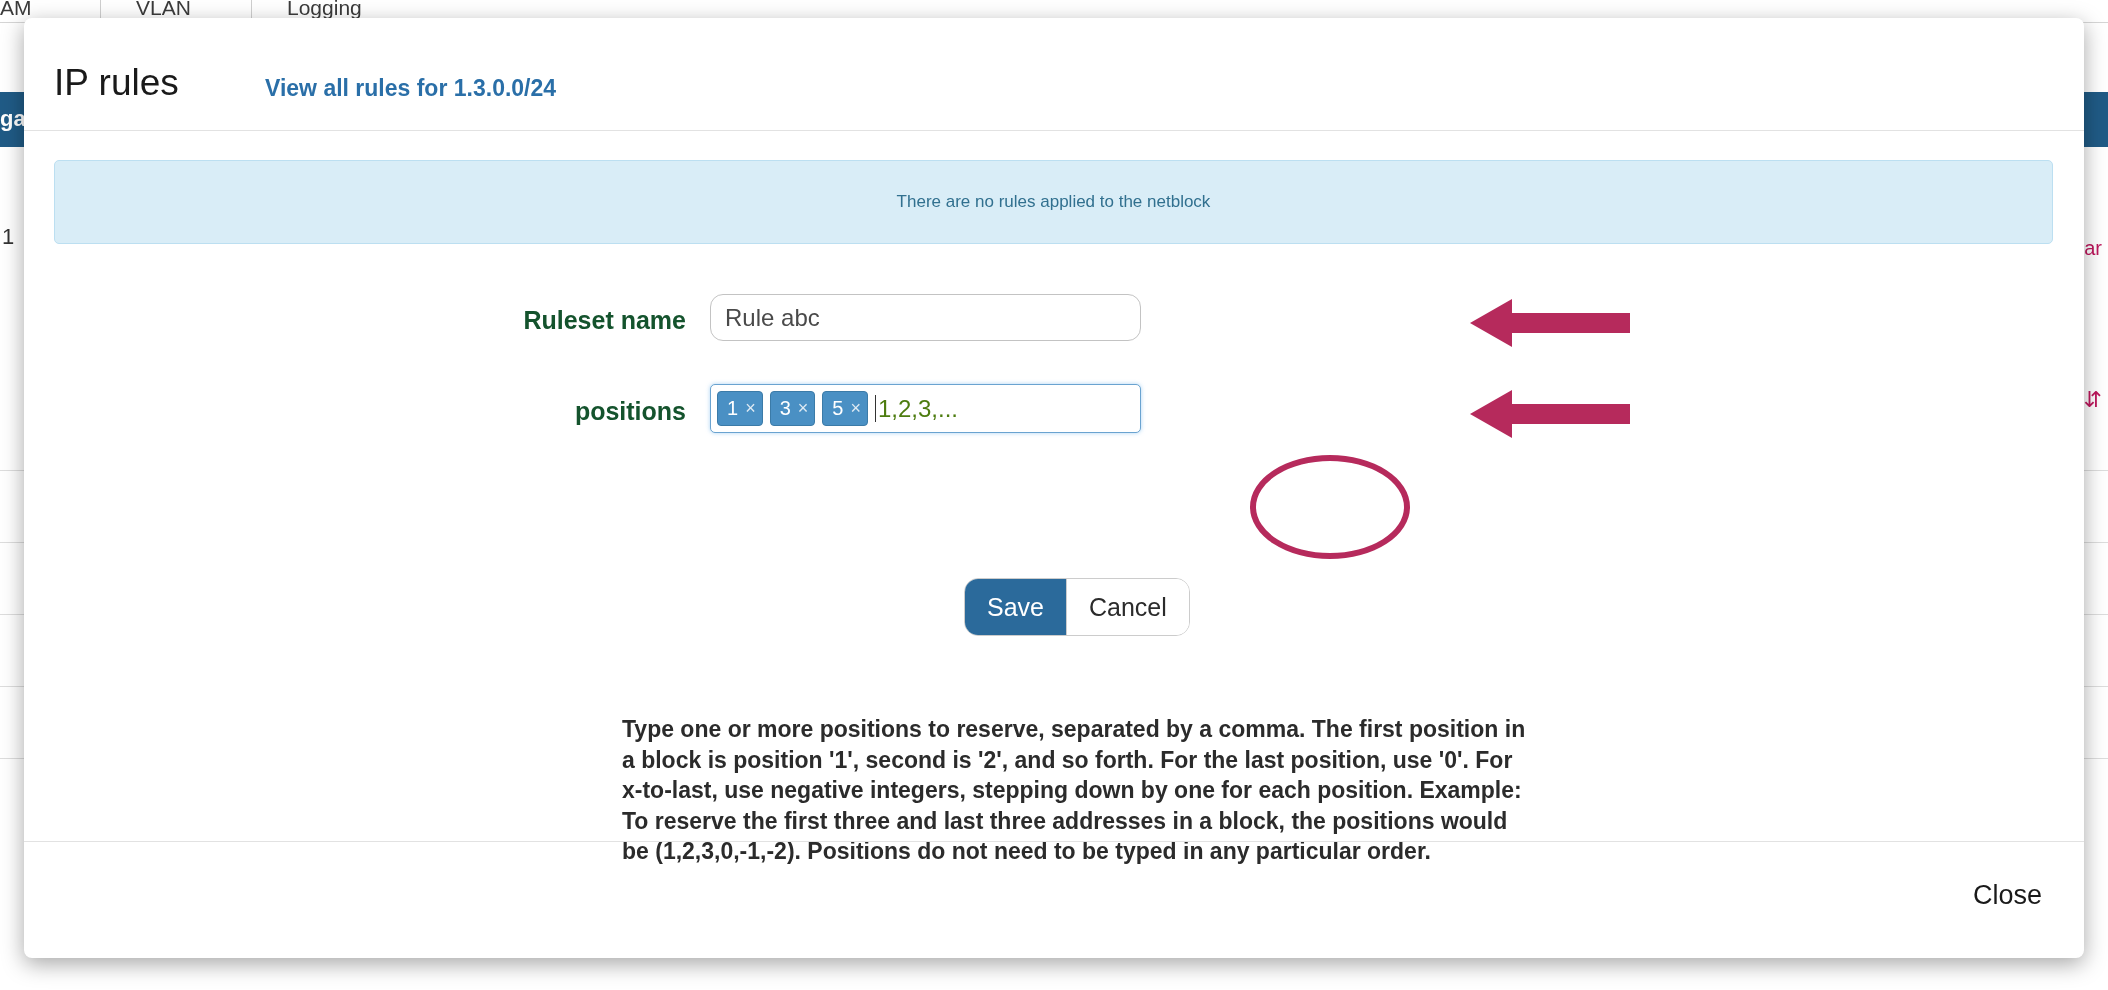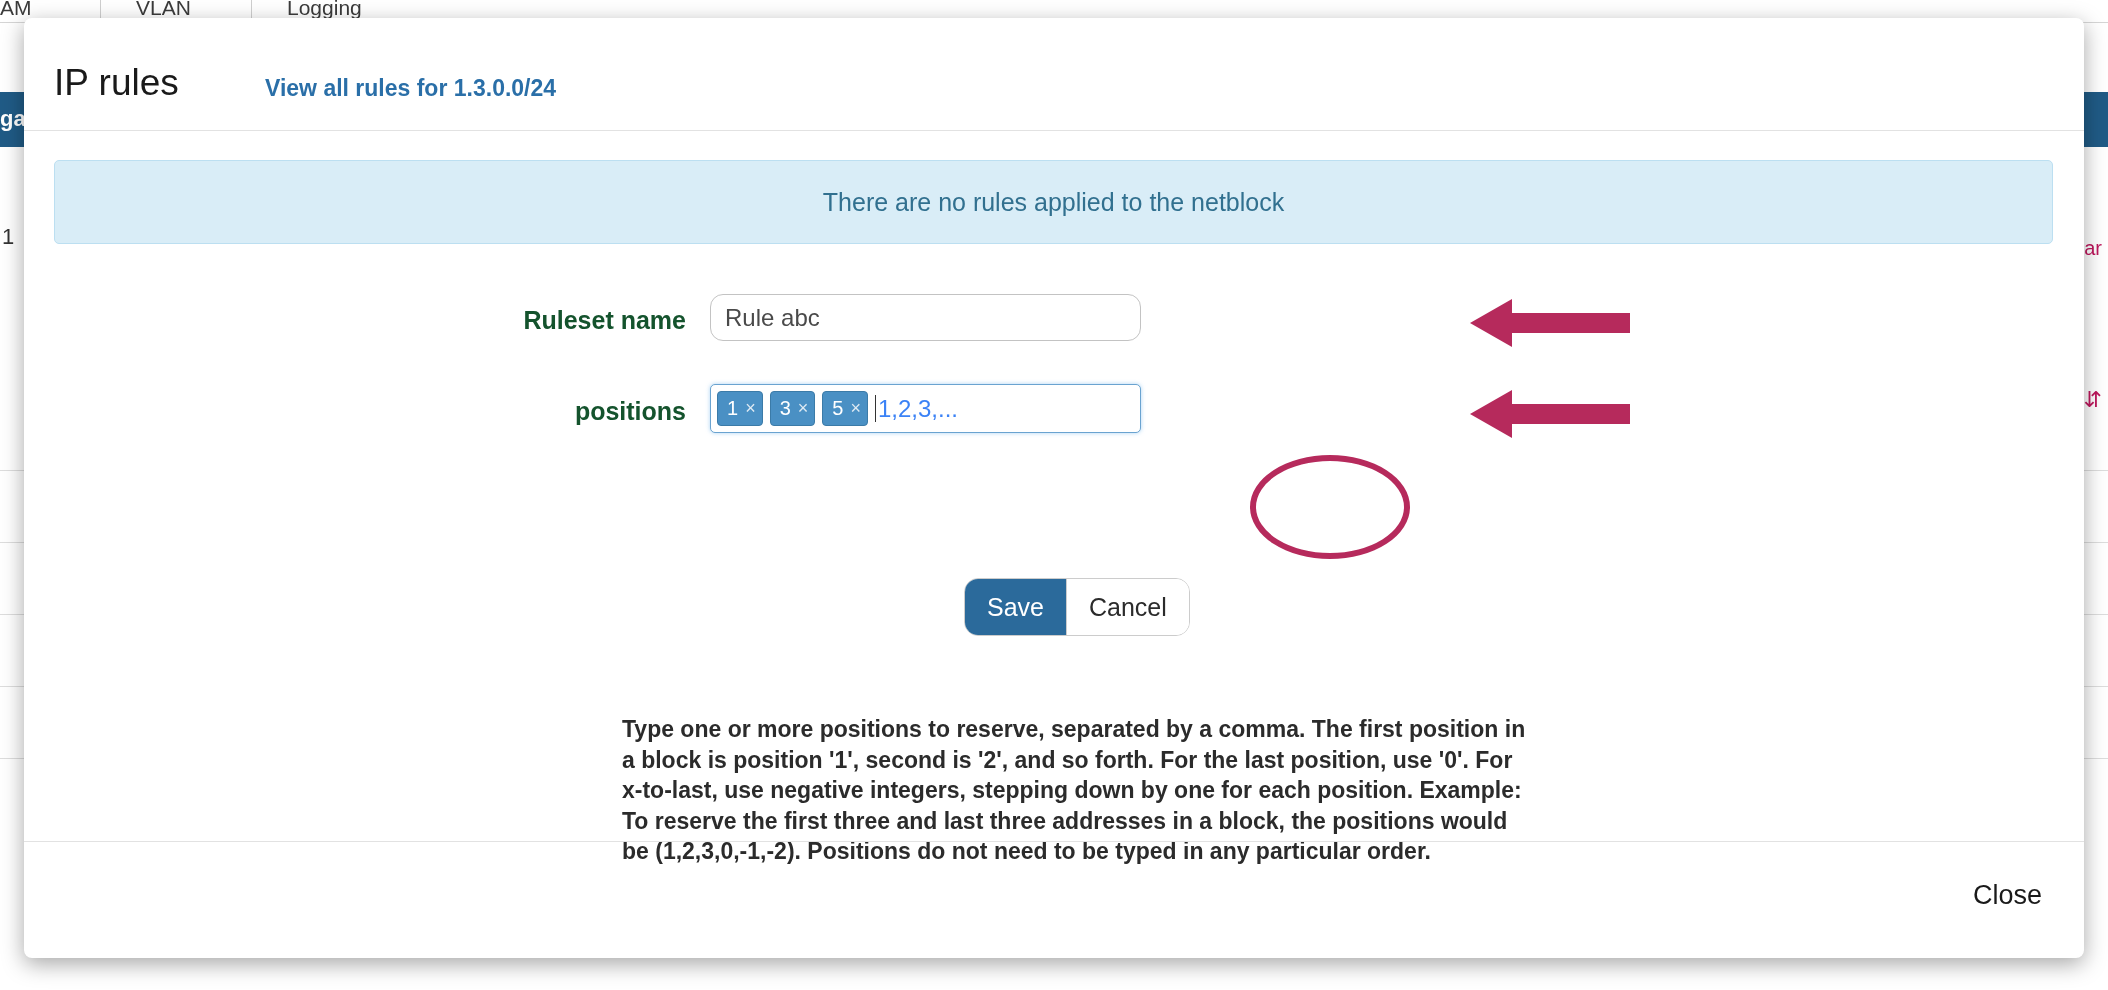--- a/index.html
+++ b/index.html
@@ -151,21 +151,21 @@
     height: 84px;
     box-sizing: border-box;
     background: #d9edf7;
     border: 1px solid #bcdff1;
     border-radius: 5px;
     display: flex;
     align-items: center;
     justify-content: center;
   }
   .alert-info span {
-    font-size: 25px;
+    font-size: 17px;
     color: #31708f;
   }
 
   .form-row {
     position: absolute;
     left: 0;
     width: 2060px;
   }
   .form-label {
     position: absolute;
@@ -228,21 +228,21 @@
   }
   .token-caret {
     display: inline-block;
     width: 1px;
     height: 27px;
     background: #333;
     margin-right: 2px;
   }
   .token-placeholder {
     font-size: 24px;
-    color: #3b82f6;
+    color: #4d7c0f;
     line-height: 1;
   }
 
   .btn-group {
     position: absolute;
     left: 940px;
     top: 447px;
     display: flex;
     border: 1px solid #cccccc;
     border-radius: 14px;

